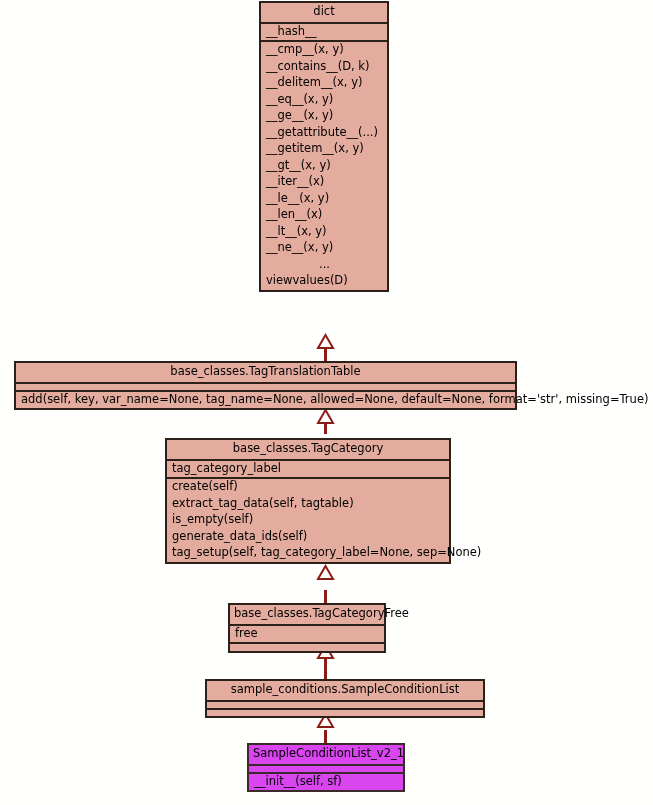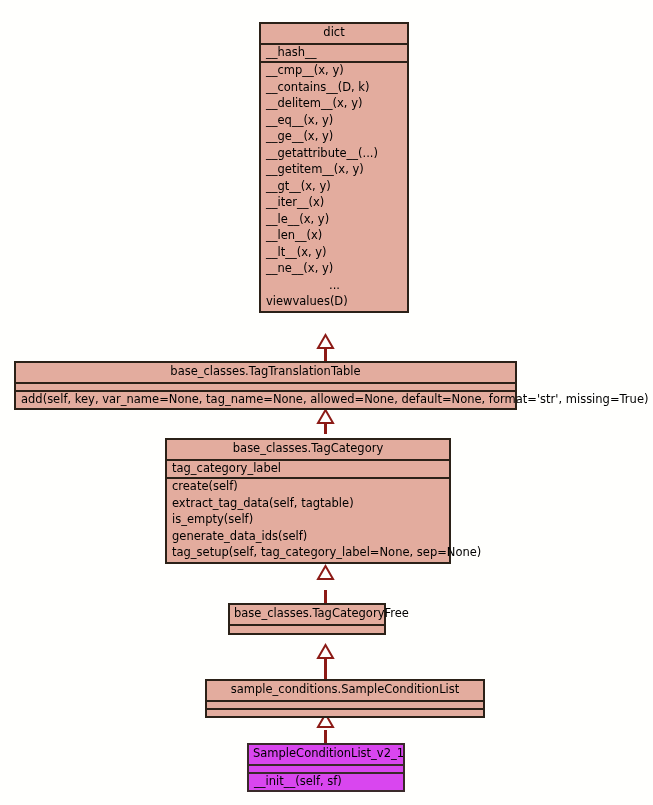--- a/index.html
+++ b/index.html
@@ -104,21 +104,21 @@
   <div class="gen-line" style="left:324px; top:655px; height:24px;"></div>
   <svg class="gen-arrow-outline" style="left:317px; top:644px;" width="17" height="15" viewBox="0 0 17 15">
     <polygon points="8.5,1 16,14 1,14" fill="#fffffd" stroke="#8c1b16" stroke-width="2"></polygon>
   </svg>
 
   <div class="gen-line" style="left:324px; top:730px; height:13px;"></div>
   <svg class="gen-arrow-outline" style="left:317px; top:713px;" width="17" height="15" viewBox="0 0 17 15">
     <polygon points="8.5,1 16,14 1,14" fill="#fffffd" stroke="#8c1b16" stroke-width="2"></polygon>
   </svg>
 
-  <div class="uml-class" style="left:259px; top:22px; width:150px;">
+  <div class="uml-class" style="left:259px; top:1px; width:130px;">
     <div class="compartment">
       <div class="cls-title">dict</div>
     </div>
     <div class="compartment">
       <div class="member">__hash__</div>
     </div>
     <div class="compartment">
       <div class="member">__cmp__(x, y)</div>
       <div class="member">__contains__(D, k)</div>
       <div class="member">__delitem__(x, y)</div>
@@ -160,20 +160,23 @@
       <div class="member">is_empty(self)</div>
       <div class="member">generate_data_ids(self)</div>
       <div class="member">tag_setup(self, tag_category_label=None, sep=None)</div>
     </div>
   </div>
 
   <div class="uml-class" style="left:228px; top:603px; width:158px;">
     <div class="compartment">
       <div class="cls-title">base_classes.TagCategoryFree</div>
     </div>
+    <div class="compartment">
+      <div class="member">free</div>
+    </div>
     <div class="compartment empty"></div>
   </div>
 
   <div class="uml-class" style="left:205px; top:679px; width:280px;">
     <div class="compartment">
       <div class="cls-title">sample_conditions.SampleConditionList</div>
     </div>
     <div class="compartment empty-thin"></div>
     <div class="compartment empty-thin"></div>
   </div>

